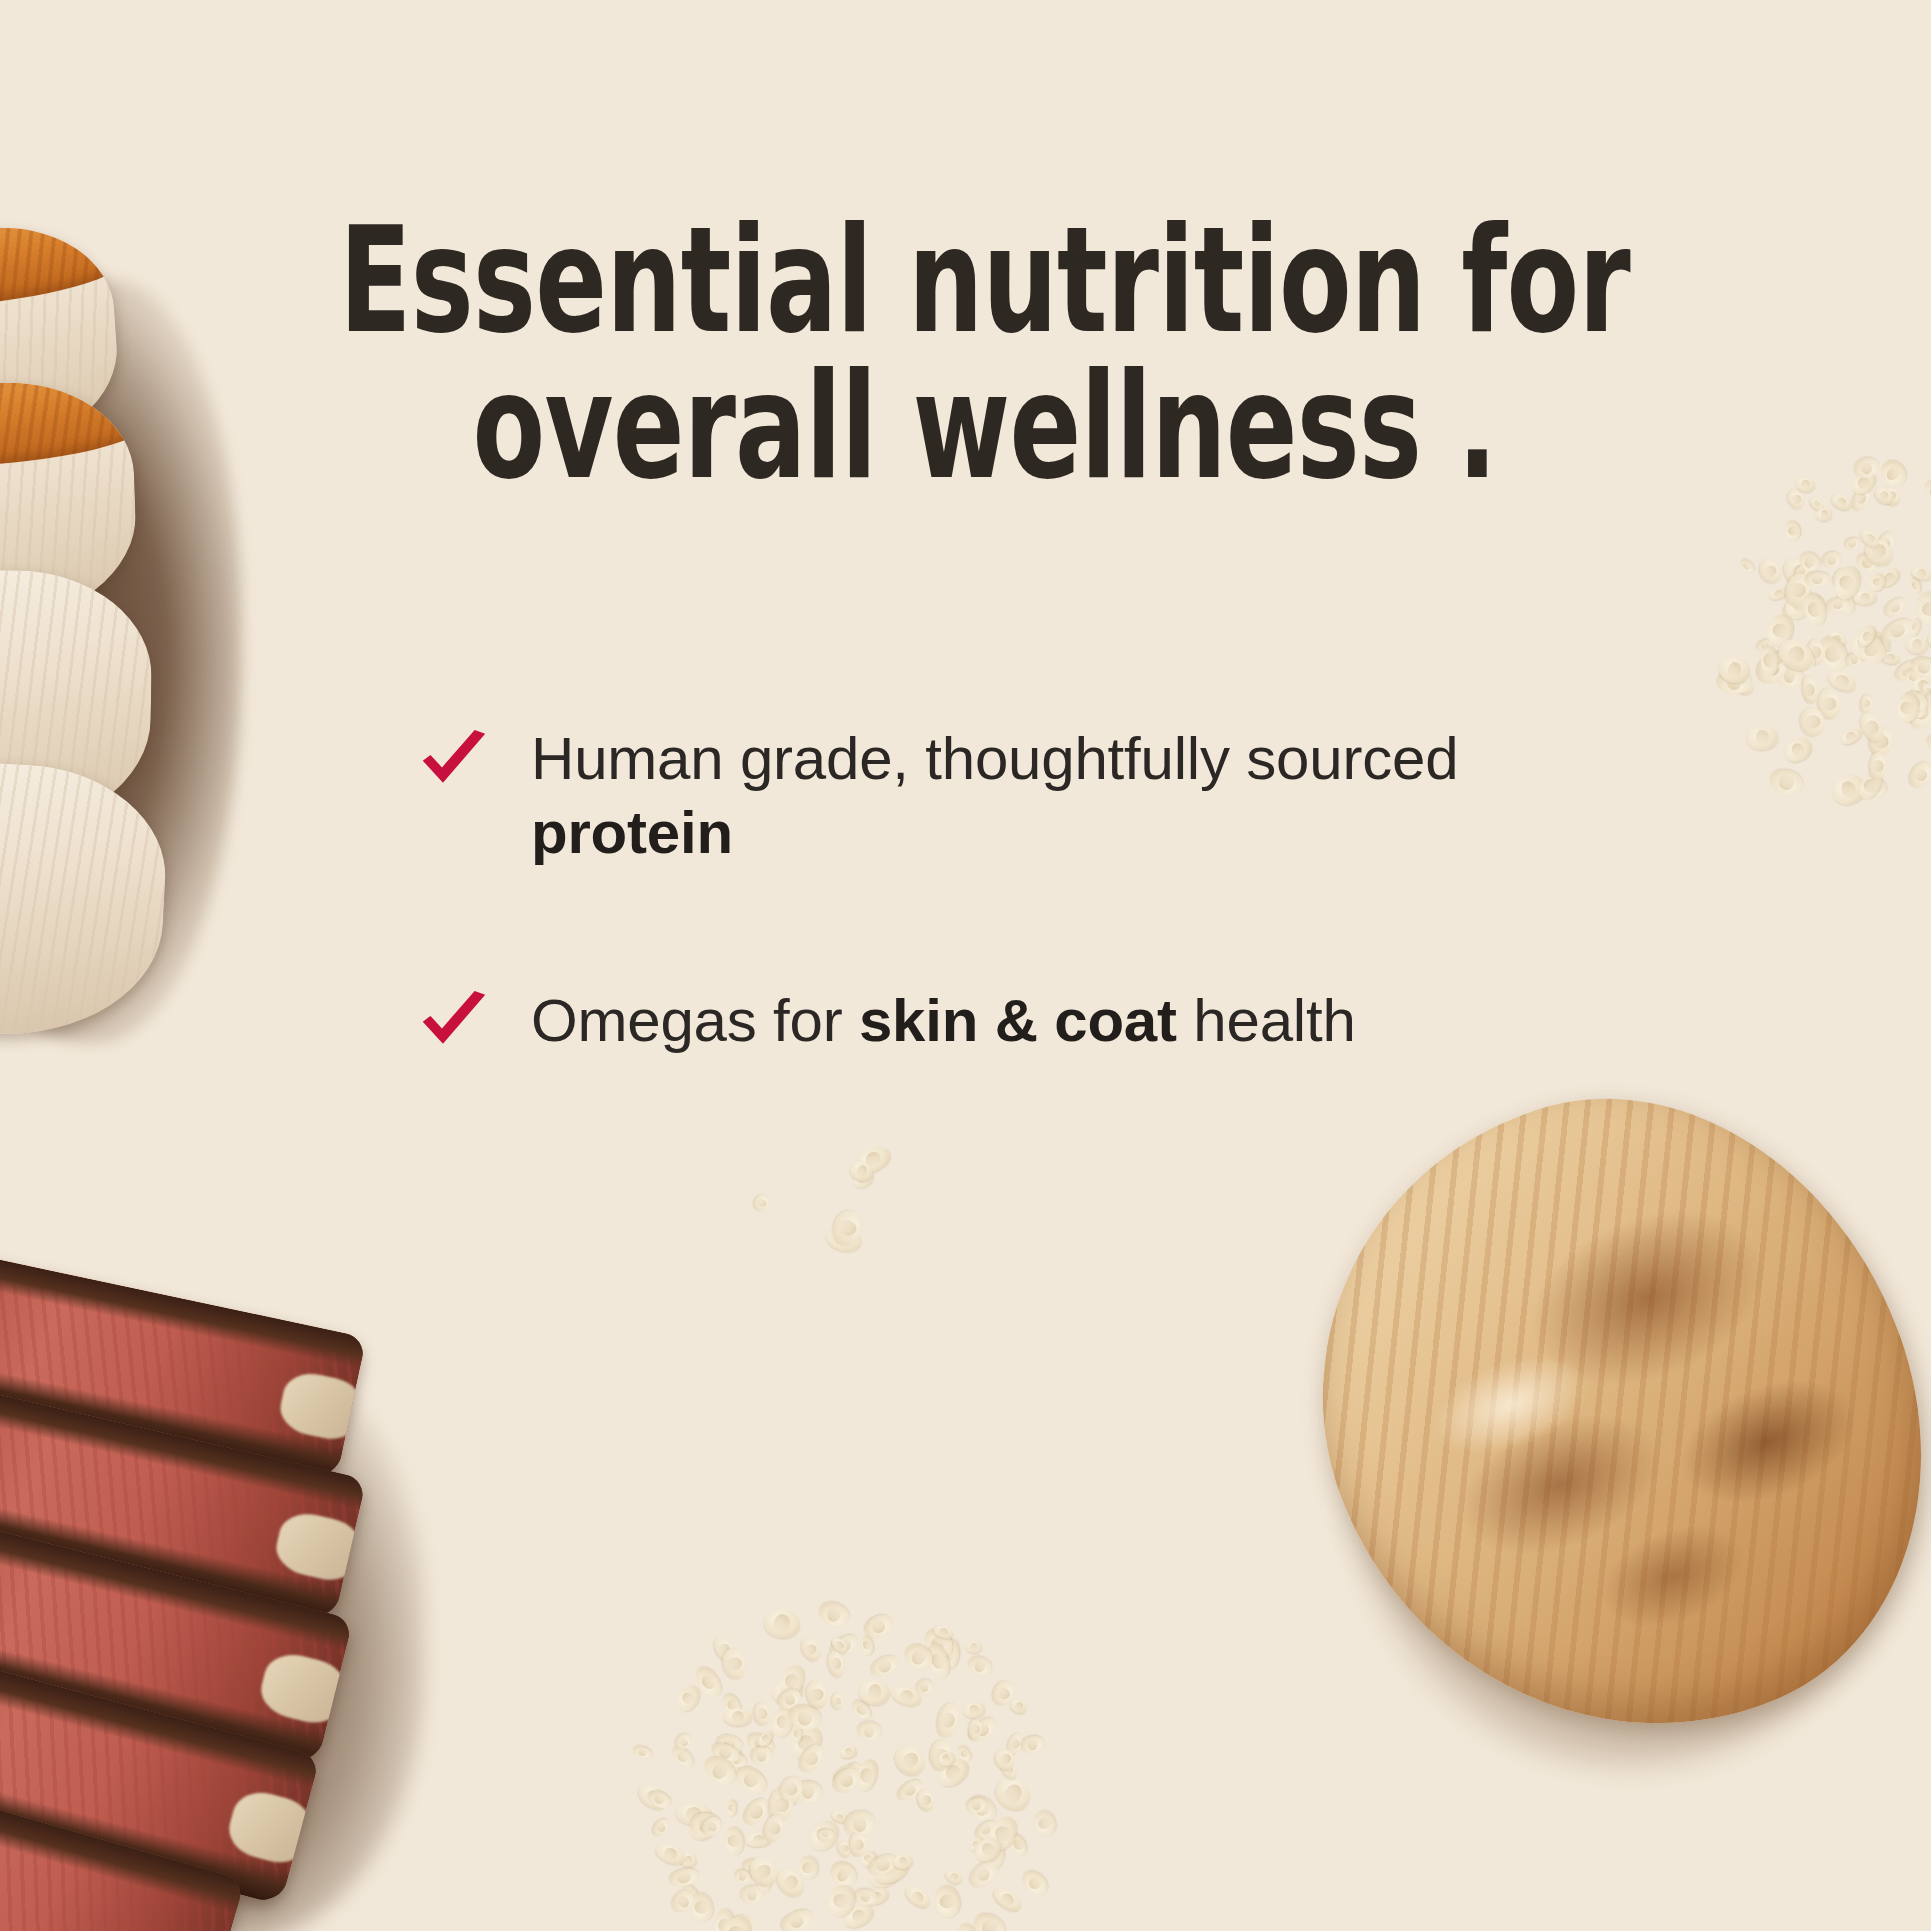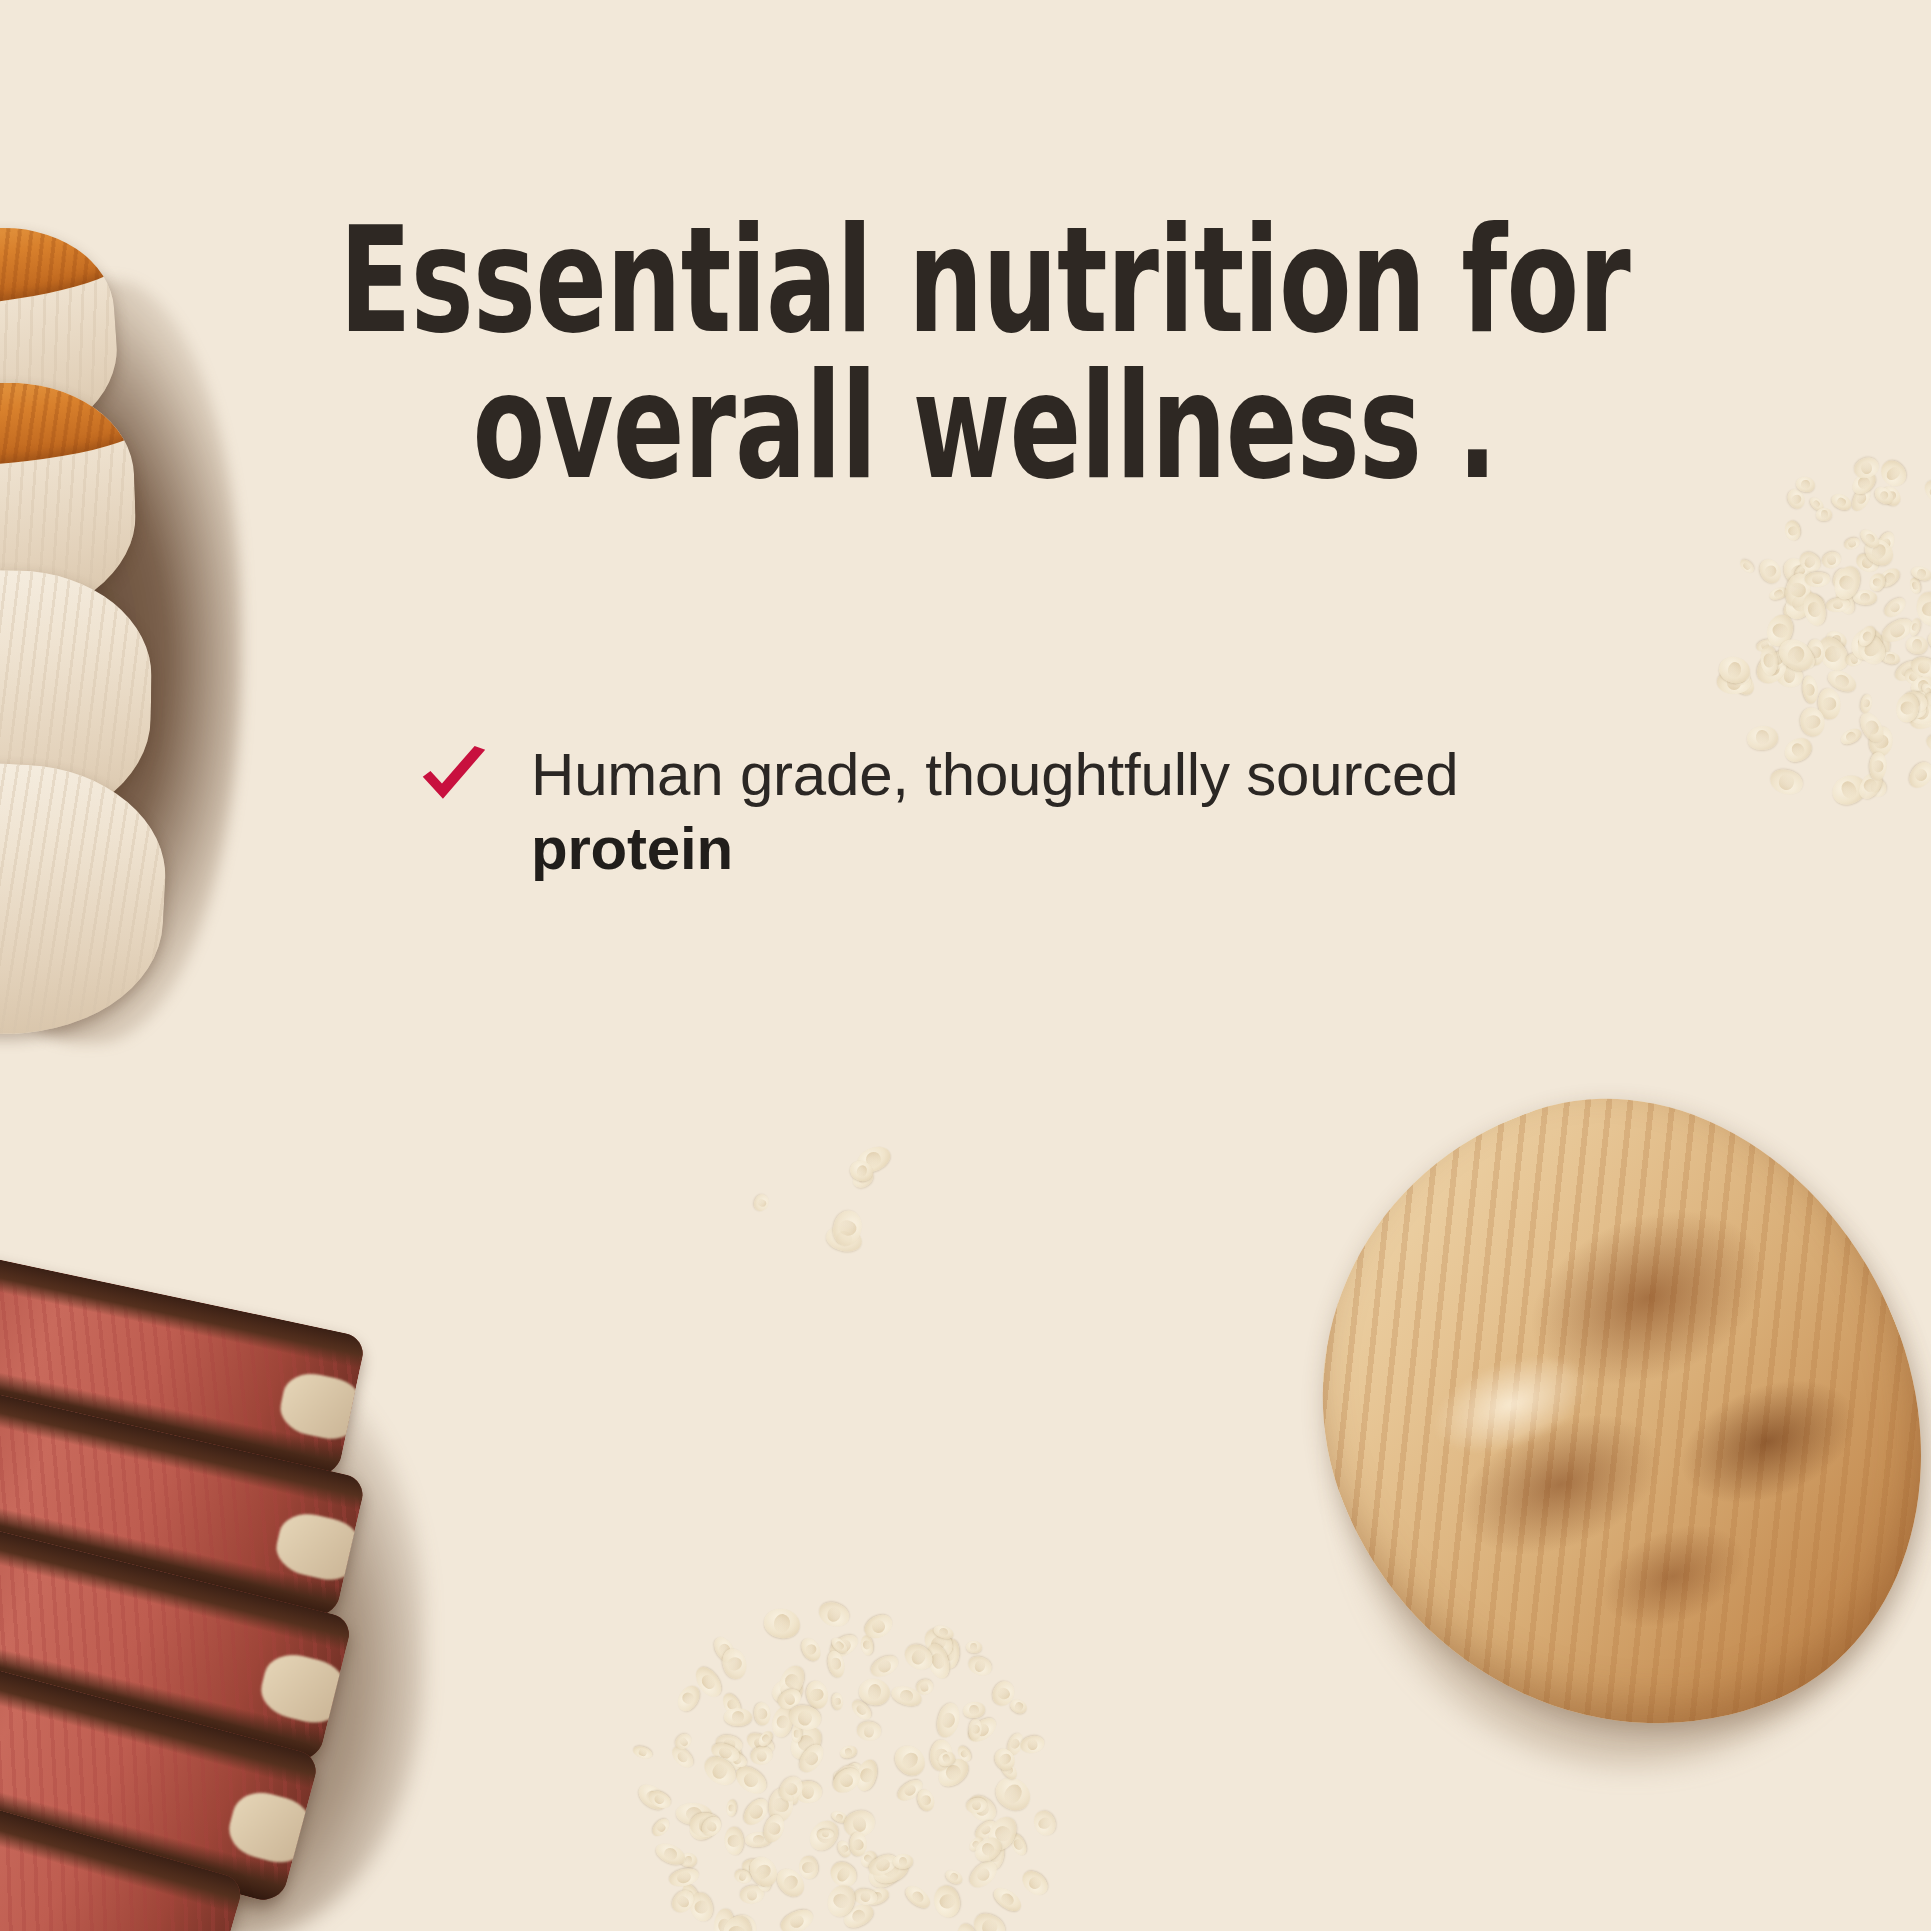--- a/index.html
+++ b/index.html
@@ -26,21 +26,21 @@
     transform:scaleX(0.80);
     transform-origin:left top;
     width:1834px;
   }
   .headline .l1 { display:block; }
   .headline .l2 { display:block; }
 
   
   .bullets {
     position:absolute;
-    left:417px; top:738px; width:1043px;
+    left:417px; top:722px; width:1043px;
   }
   .bullet { position:relative; padding-left:114px; margin-bottom:114px; }
   .bullet:last-child { margin-bottom:0; }
   .check {
     position:absolute; left:0; top:5.8px;
     width:73px; height:73px;
   }
   .check svg { display:block; width:73px; height:73px; }
   .btext {
     color:#2B2724;
@@ -495,18 +495,26 @@
 
     <li class="bullet">
       <span class="check">
         <svg viewBox="0 0 76 76" xmlns="http://www.w3.org/2000/svg">
           <path d="M6 34 L27 57 L71 6 L60 2 L26 41 L14 28 Z" fill="#C8103E"></path>
         </svg>
       </span>
       <span class="btext"><span>Human grade, thoughtfully sourced </span><b>protein</b><span></span></span>
     </li>
 
+    <li class="bullet">
+      <span class="check">
+        <svg viewBox="0 0 76 76" xmlns="http://www.w3.org/2000/svg">
+          <path d="M6 34 L27 57 L71 6 L60 2 L26 41 L14 28 Z" fill="#C8103E"></path>
+        </svg>
+      </span>
+      <span class="btext"><span>Omegas for </span><b>skin &amp; coat</b><span> health</span></span>
+    </li>
 
 
   </ul>
 
 </div>
 
 
 </body></html>

